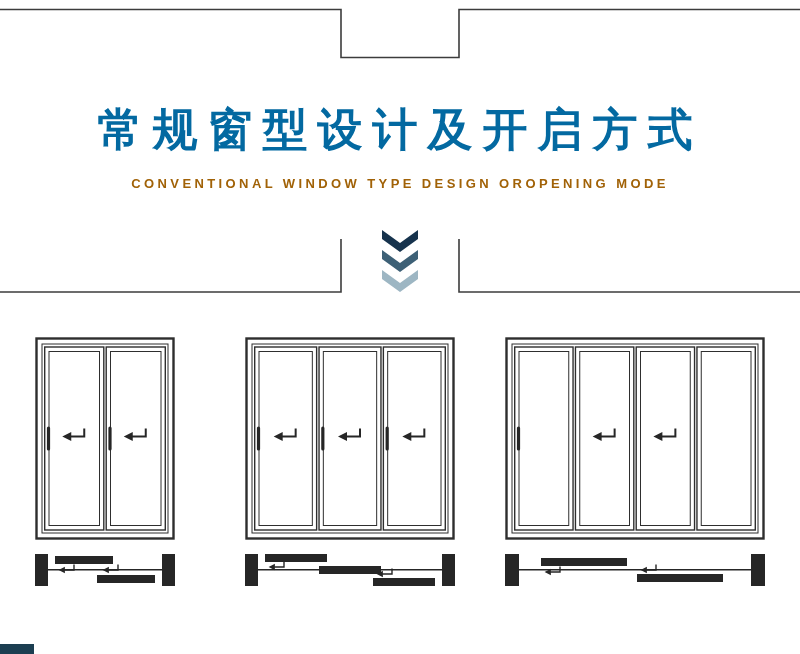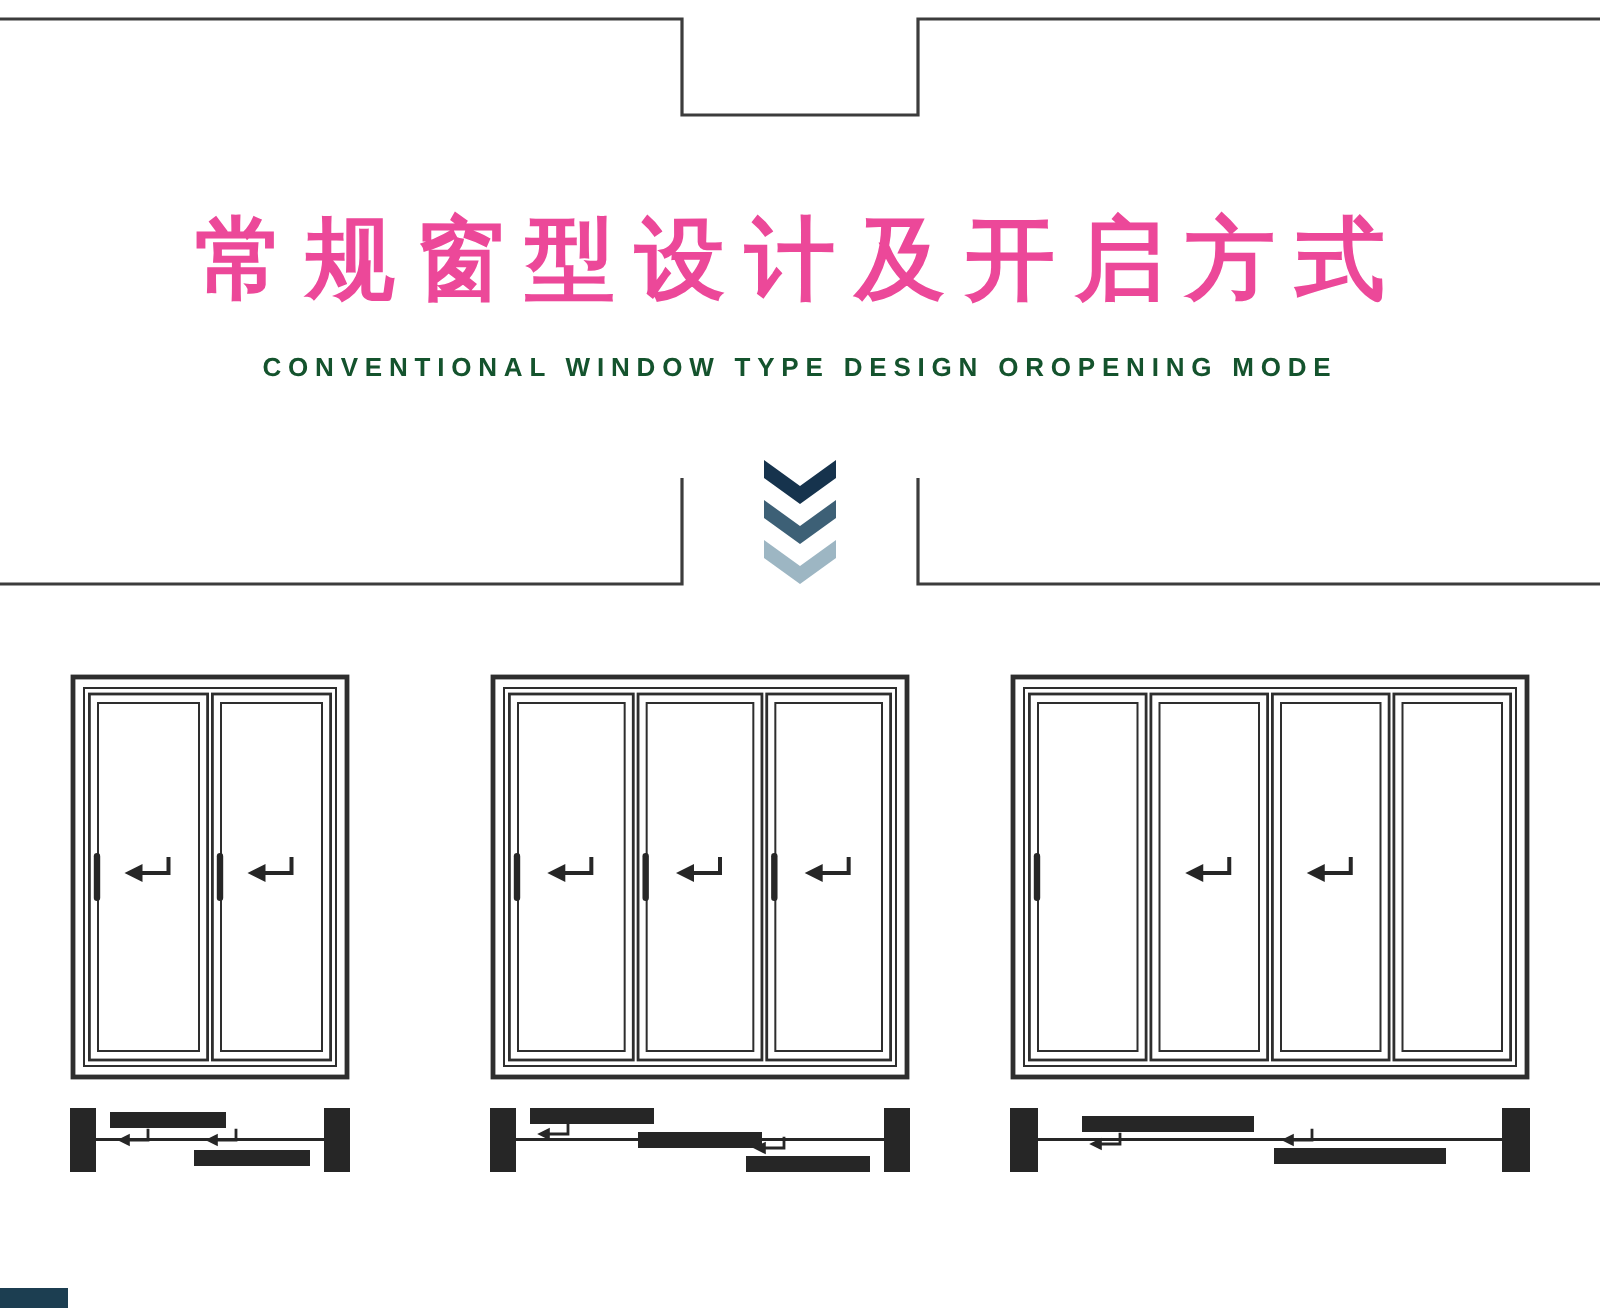--- a/index.html
+++ b/index.html
@@ -11,22 +11,22 @@
   .win,.plan{position:absolute;display:block;}
   .footer-block{position:absolute;left:0;bottom:0;width:34px;height:10px;}
 </style>
 </head>
 <body>
 
 <div class="page">
   <svg class="top-deco" viewBox="0 0 800 60">
       <path d="M0 1.5 H341 V49.5 H459 V1.5 H800" fill="none" stroke="#3c3c3c" stroke-width="1.6"></path>
     </svg>
-  <h1 class="page-title" style="color: #ec4899;">常规窗型设计及开启方式</h1>
-  <div class="page-subtitle" style="color: #14532d;">CONVENTIONAL WINDOW TYPE DESIGN OROPENING MODE</div>
+  <h1 class="page-title" style="color: #0369a1;">常规窗型设计及开启方式</h1>
+  <div class="page-subtitle" style="color: #a16207;">CONVENTIONAL WINDOW TYPE DESIGN OROPENING MODE</div>
   <svg class="mid-deco" viewBox="0 0 800 75">
       <path d="M341 14 V67 H0" fill="none" stroke="#3c3c3c" stroke-width="1.6"></path>
       <path d="M459 14 V67 H800" fill="none" stroke="#3c3c3c" stroke-width="1.6"></path>
       <g>
         <path d="M382 5 L400 18 L418 5 L418 14 L400 27 L382 14 Z" fill="#16334d"></path>
         <path d="M382 25 L400 38 L418 25 L418 34 L400 47 L382 34 Z" fill="#3d6076"></path>
         <path d="M382 45 L400 58 L418 45 L418 54 L400 67 L382 54 Z" fill="#9db6c3"></path>
       </g>
     </svg>
 

